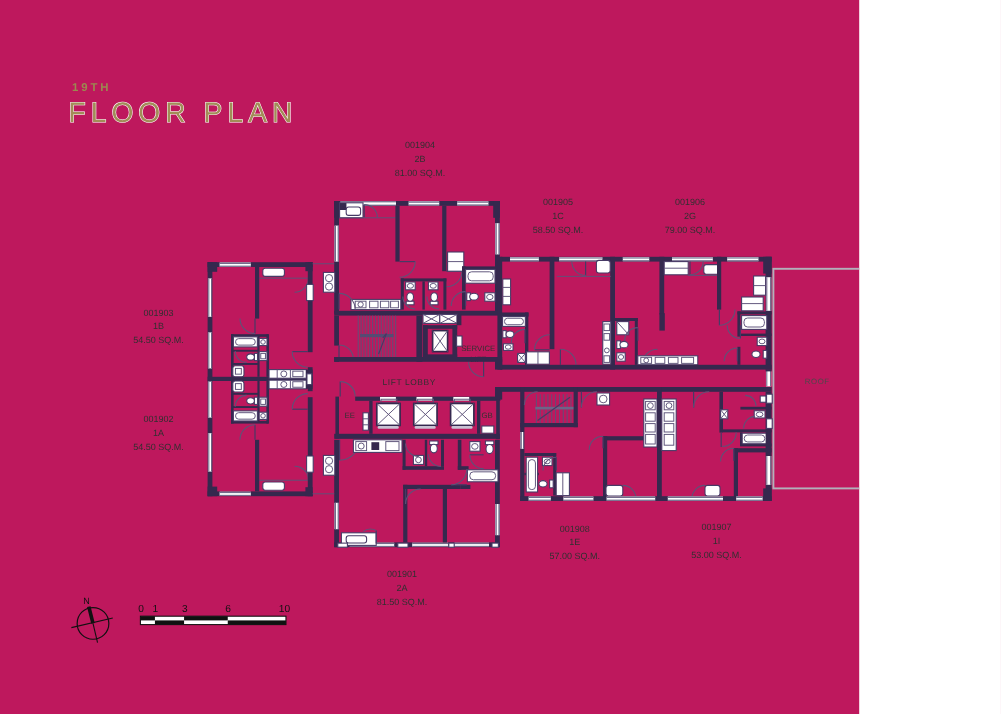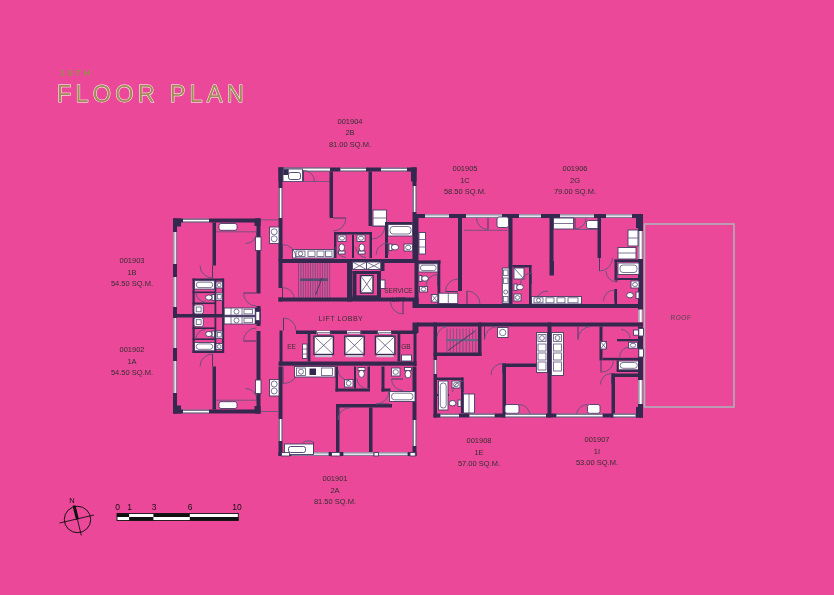--- a/index.html
+++ b/index.html
@@ -1,16 +1,16 @@
 <!DOCTYPE html>
 <html><head>
 <meta charset="utf-8">
 <style>
   html,body{margin:0;padding:0;background:#ffffff;}
-  #page{position:relative;width:834px;height:595px;background:#ec4899;overflow:hidden;
+  #page{position:relative;width:716px;height:595px;background:#be185d;overflow:hidden;
         font-family:"Liberation Sans", sans-serif;}
   svg{position:absolute;left:0;top:0;}
   .w{fill:#35284e;}
   .ln{stroke:#473a66;stroke-width:1;fill:none;}
   .lt{stroke:#5d5379;stroke-width:0.8;fill:none;}
   .fx{stroke:#473a66;stroke-width:0.9;fill:#ffffff;}
   .arc{stroke:#5d5378;stroke-width:0.9;fill:none;}
   .txt{font-family:"Liberation Sans",sans-serif;font-size:7.5px;fill:#303030;}
   .txs{font-family:"Liberation Sans",sans-serif;font-size:6.5px;fill:#333333;}
 </style>

